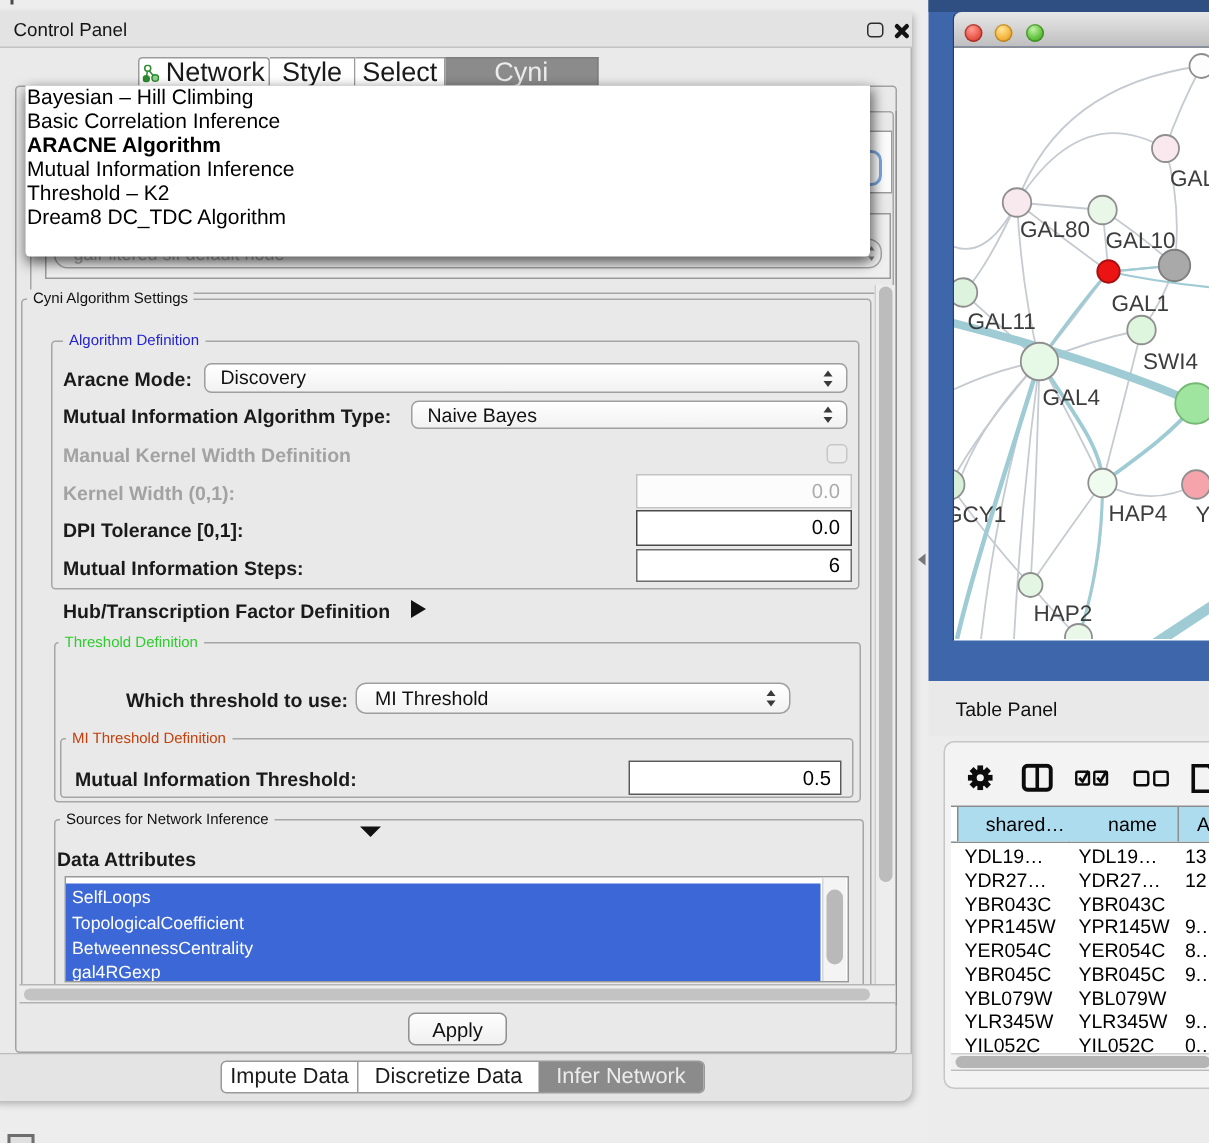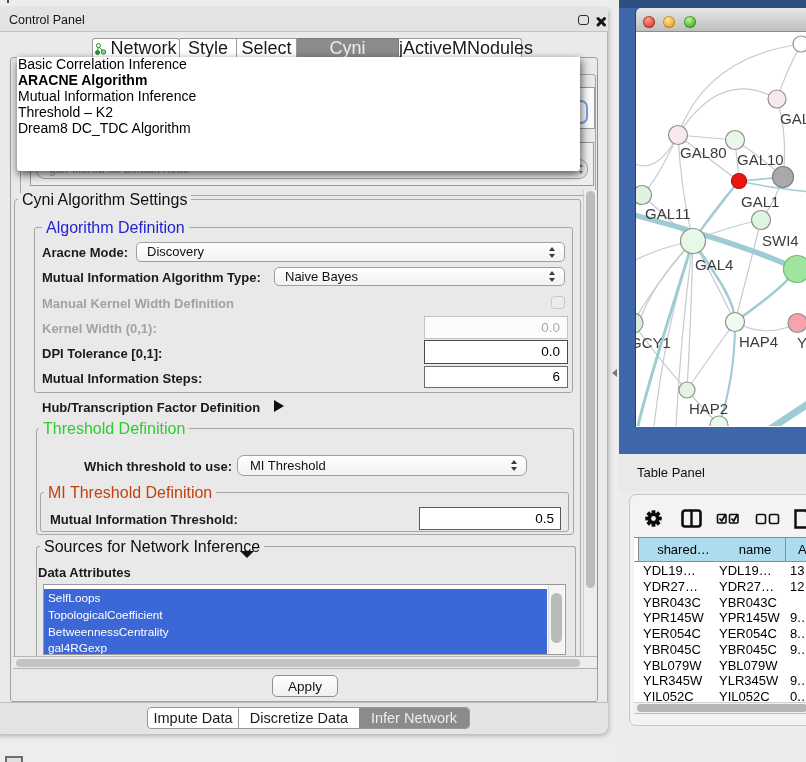--- a/index.html
+++ b/index.html
@@ -2,21 +2,21 @@
 <html><head>
 <meta charset="utf-8">
 <style>
 * { margin:0; padding:0; box-sizing:border-box; }
 html,body { width:806px; height:762px; overflow:hidden; }
 body { font-family:"Liberation Sans", sans-serif; background:#ededed; position:relative; }
 .abs { position:absolute; }
 .lbl { font-size:13px; font-weight:bold; color:#1a1a1a; white-space:nowrap; }
 .dis { color:#a2a2a2; }
 .fieldset { position:absolute; border:1px solid #a6a6a6; border-radius:3px; }
-.ftitle { position:absolute; font-size:16px; background:#e9e9e9; padding:0 4px; white-space:nowrap; line-height:13px; }
+.ftitle { position:absolute; font-size:10px; background:#e9e9e9; padding:0 4px; white-space:nowrap; line-height:13px; }
 .field { position:absolute; background:#fff; text-align:right; font-size:13.5px; color:#000; }
 .combo { position:absolute; background:linear-gradient(#ffffff,#f2f2f2); border:1px solid #9f9f9f; border-radius:5px; font-size:13px; color:#111; white-space:nowrap; }
 .carets { position:absolute; right:9px; width:0; height:0; }
 .up { border-left:3.2px solid transparent; border-right:3.2px solid transparent; border-bottom:4.2px solid #3a3a3a; }
 .dn { border-left:3.2px solid transparent; border-right:3.2px solid transparent; border-top:4.2px solid #3a3a3a; }
 </style>
 </head>
 <body>
 
 <div class="abs" style="left:619px; top:0; width:187px; height:454px; background:#3e66ab;"></div>
@@ -217,21 +217,20 @@
           <line x1="3.5" y1="3" x2="8.5" y2="9"></line>
           <circle cx="3.5" cy="2.5" r="2" fill="#fff"></circle>
           <circle cx="2.5" cy="9.5" r="2" fill="#2e8b2e"></circle>
           <circle cx="8.5" cy="9" r="2.2" fill="#8fd48f"></circle>
         </g>
       </svg>
     Network</div>
   <div style="width:57px; background:#fff; border:1px solid #9b9b9b; border-left:none; border-bottom:none; text-align:center; line-height:19px;">Style</div>
   <div style="width:60px; background:#fff; border:1px solid #9b9b9b; border-left:none; border-bottom:none; text-align:center; line-height:19px;">Select</div>
   <div style="width:102px; background:#8b8b8b; border:1px solid #7e7e7e; border-left:none; border-bottom:none; text-align:center; line-height:19px; color:#ececec;">Cyni Toolbox</div>
-  <div style="width:123px; background:#fff; border:1px solid #9b9b9b; border-left:none; border-bottom:none; border-radius:0 3px 0 0; text-align:center; line-height:19px;">jActiveMNodules</div>
 </div>
 
 <div class="abs" style="left:10px; top:57px; width:588px; height:645px; background:#e9e9e9; border:1px solid #a2a2a2; border-radius:3px;"></div>
 
 <div class="fieldset" style="left:20px; top:74px; width:576px; height:122px;"></div>
 <div class="abs" style="left:30px; top:87px; width:565px; height:42px; background:#fbfbfb; border:1px solid #9a9a9a;"></div>
 <div class="abs" style="left:300px; top:100px; width:288px; height:24px; background:#fff; border:2.5px solid #79a7e0; border-radius:7px;"></div>
 <div class="abs" style="left:30px; top:142px; width:564px; height:44px; background:#efefef; border:1px solid #9a9a9a;"></div>
 <div class="abs" style="left:36px; top:159px; width:552px; height:20px; background:#f1f1f1; border:1px solid #a5a5a5; border-radius:9px; font-size:12px; color:#a8a8a8; line-height:18px; padding-left:12px;">galFiltered sif default node</div>
 <div class="abs" style="left:579px; top:164px; width:0; height:0; border-left:2.8px solid transparent; border-right:2.8px solid transparent; border-bottom:3.8px solid #808080;"></div>
@@ -300,19 +299,20 @@
   <div style="width:121px; text-align:center; line-height:20px; border-left:1px solid #999;">Discretize Data</div>
   <div style="flex:1; text-align:center; line-height:20px; background:#8b8b8b; color:#ececec; border-radius:0 3px 3px 0;">Infer Network</div>
 </div>
 
 <div class="abs" style="left:5px; top:756px; width:18px; height:10px; background:#e0e0e0; border:2px solid #6d6d6d;"></div>
 
 <div class="abs" style="left:612px; top:369px; width:0; height:0; border-top:4px solid transparent; border-bottom:4px solid transparent; border-right:5px solid #777;"></div>
 
 <div class="abs" style="left:17px; top:57px; width:563px; height:114px; background:#fff; border-radius:0 0 3px 3px; box-shadow:0 4px 9px rgba(0,0,0,0.5), 3px 2px 7px rgba(0,0,0,0.25);">
   <div style="font-size:14px; color:#000; line-height:15.9px; padding-left:1px;">
+    <div>Bayesian – Hill Climbing</div>
     <div>Basic Correlation Inference</div>
     <div style="font-weight:bold;">ARACNE Algorithm</div>
     <div>Mutual Information Inference</div>
     <div>Threshold – K2</div>
     <div>Dream8 DC_TDC Algorithm</div>
   </div>
 </div>
 
 </body></html>

